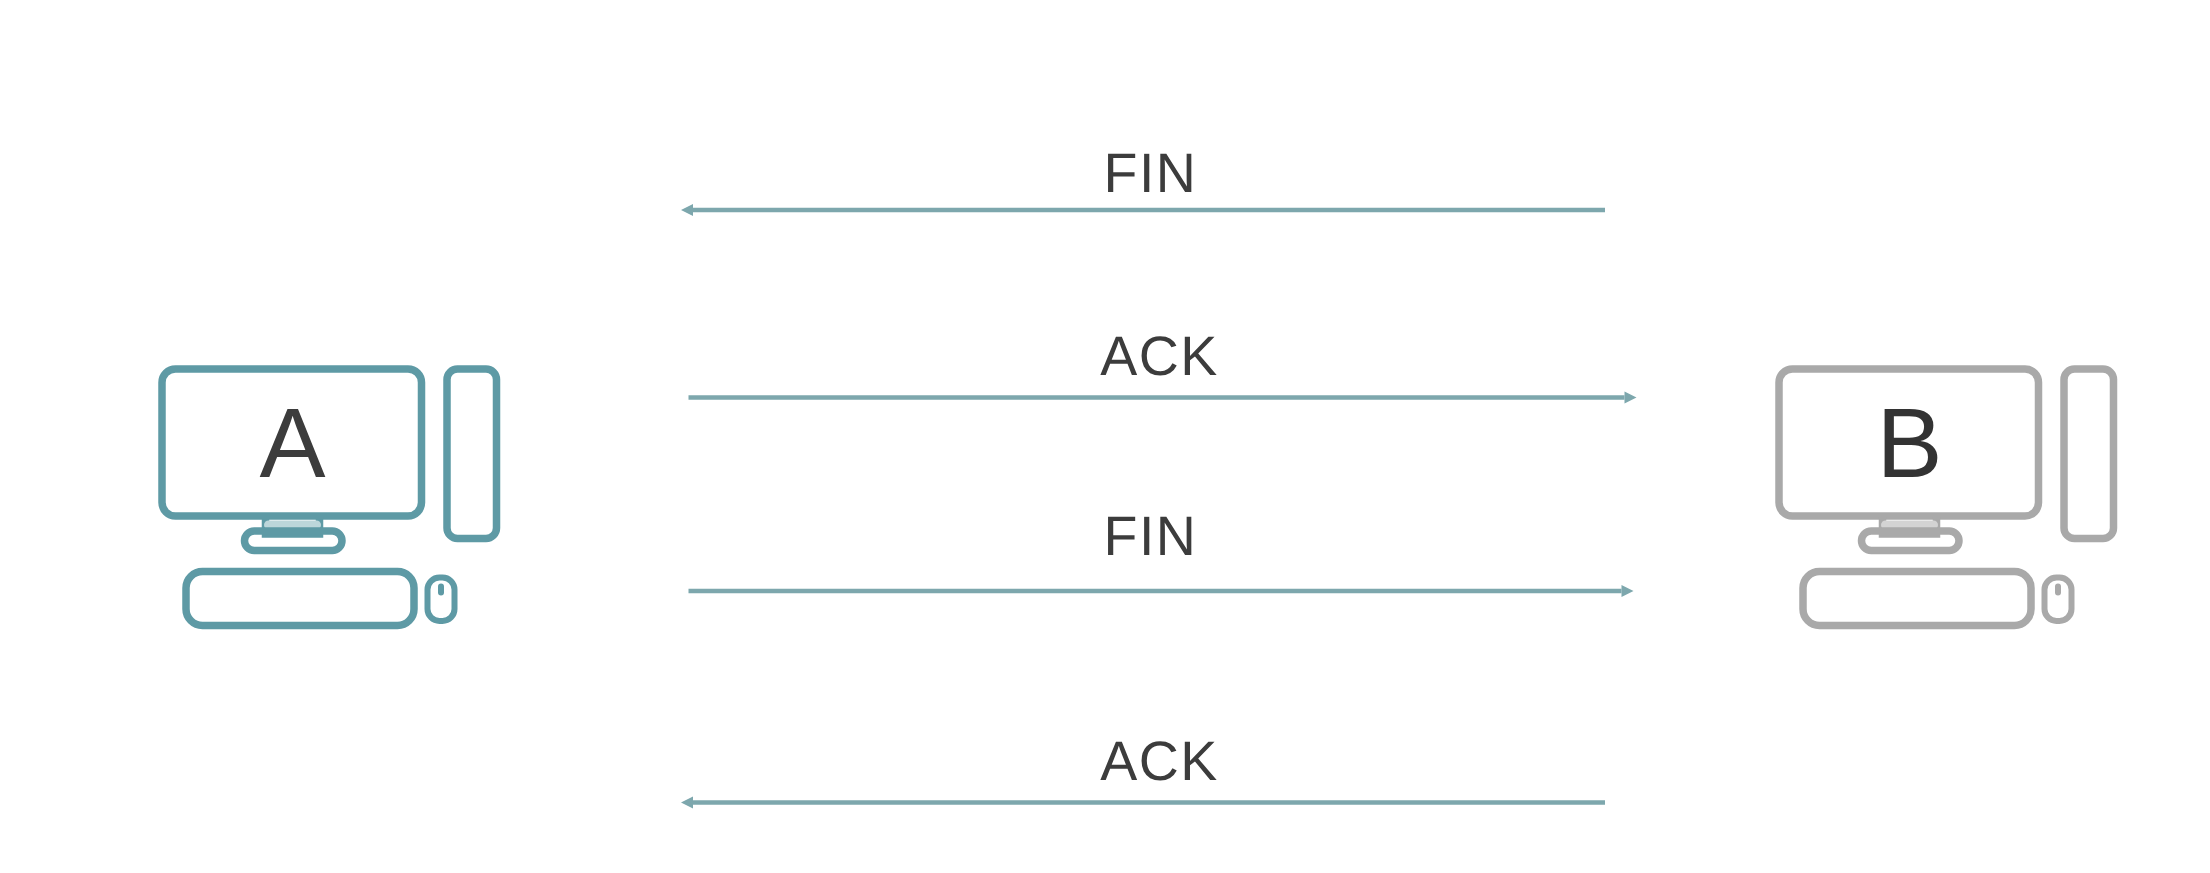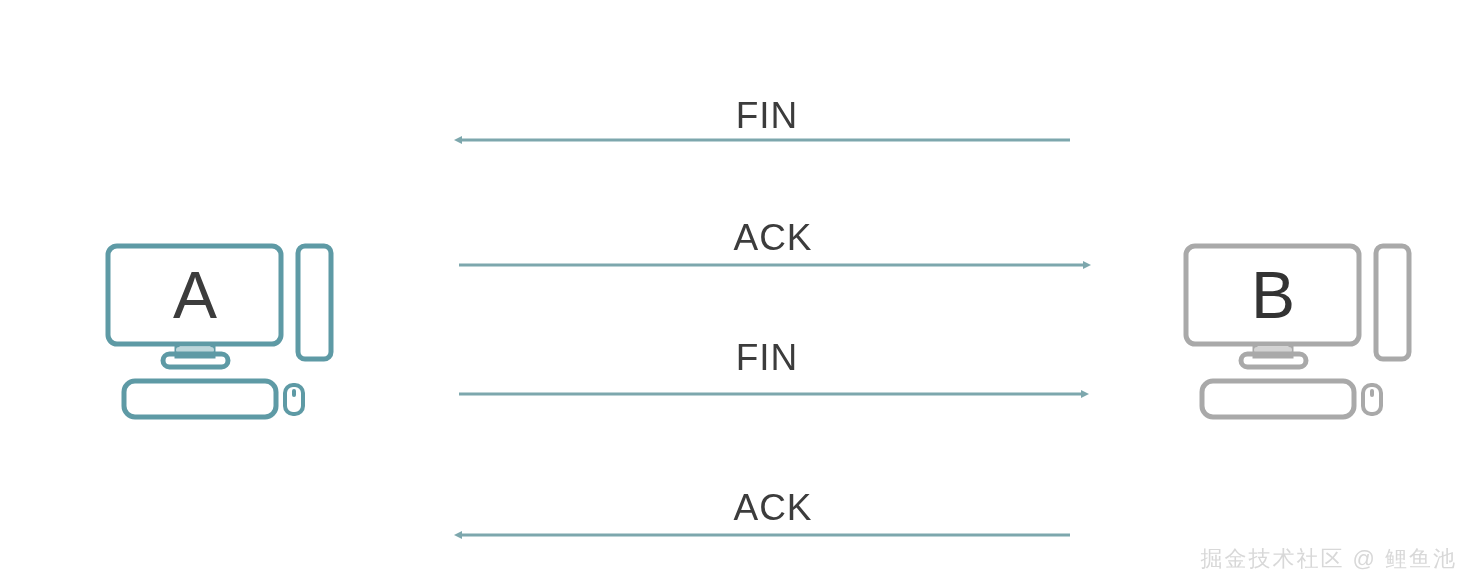--- a/index.html
+++ b/index.html
@@ -117,15 +117,14 @@
       <line x1="459" y1="394" x2="1081" y2="394" stroke="#7da7ad" stroke-width="3" marker-end="url(#arrowRight)"></line>
     </g>
 
     <g>
       <text class="msg-label" x="773" y="520">ACK</text>
       <line x1="1070" y1="535" x2="462" y2="535" stroke="#7da7ad" stroke-width="3" marker-end="url(#arrowRight)"></line>
     </g>
 
   </svg>
 
-  <div class="watermark-text">掘金技术社区 @ 鲤鱼池</div>
 
 </div>
 
 </body></html>

